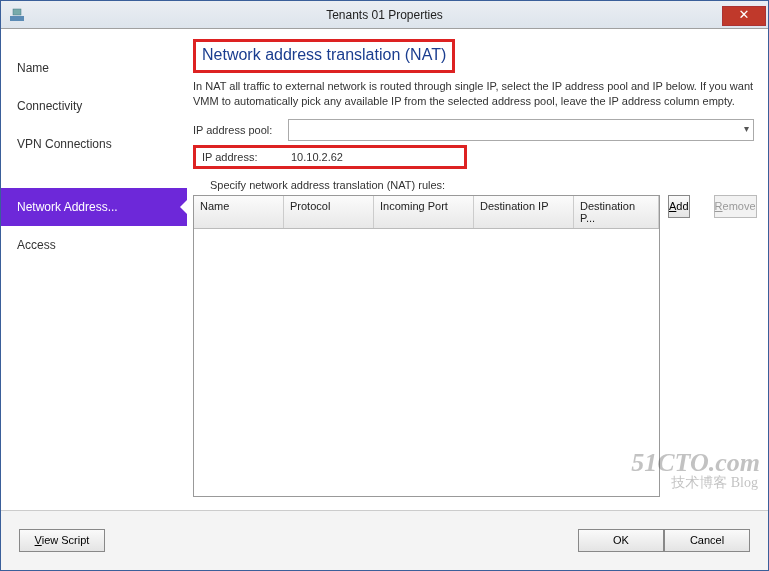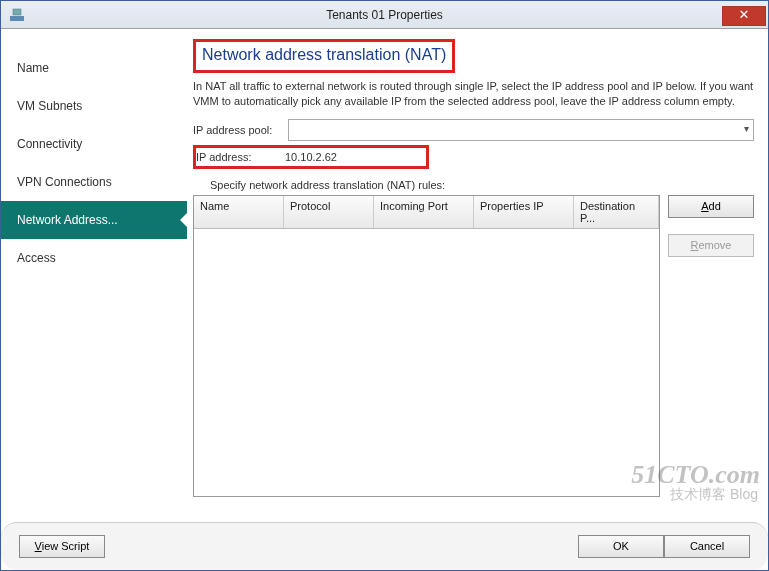--- a/index.html
+++ b/index.html
@@ -8,51 +8,51 @@
   .titlebar { height: 28px; background: linear-gradient(#eaeef3, #dde4ec); display: flex; align-items: center; justify-content: space-between; border-bottom: 1px solid #a0a0a0; }
   .title-left { display: flex; align-items: center; gap: 6px; padding-left: 8px; }
   .app-icon { width: 16px; height: 16px; }
   .title-text { flex: 1; text-align: center; font-size: 12px; color: #222; position: absolute; left: 0; right: 0; pointer-events: none; }
   .title-buttons { display: flex; margin-left: auto; }
   .title-btn { width: 44px; height: 20px; border: 1px solid #a33; background: #c0392b; color: #fff; font-size: 13px; line-height: 16px; text-align: center; cursor: pointer; margin-right: 2px; margin-top: 2px; }
   .body-area { flex: 1; display: flex; flex-direction: column; background: #fff; }
   .content-row { flex: 1; display: flex; overflow: hidden; }
   .sidebar { width: 186px; background: #fff; padding-top: 20px; }
   .side-item { padding: 12px 16px; font-size: 12px; color: #333; cursor: pointer; }
-  .side-item.active { background: #0f766e; color: #fff; position: relative; }
+  .side-item.active { background: #6d28d9; color: #fff; position: relative; margin-top: 25px; }
   .side-item.active::after { content: ""; position: absolute; right: -1px; top: 50%; transform: translateY(-50%); border: 8px solid transparent; border-right-color: #fff; }
   .main { flex: 1; padding: 10px 14px 0 6px; position: relative; }
   .heading-box { border: 3px solid #d22; display: inline-block; padding: 4px 6px 6px 6px; margin-bottom: 6px; }
   .heading { font-size: 16px; color: #1a3d8f; }
   .desc { font-size: 11px; color: #333; line-height: 1.35; margin-bottom: 10px; }
   .field-row { display: flex; align-items: center; font-size: 11px; color: #333; margin-bottom: 4px; }
   .field-label { width: 95px; }
-  .ip-red-box { border: 3px solid #d22; display: flex; align-items: center; width: 236px; height: 24px; }
+  .ip-red-box { border: 3px solid #d22; display: flex; align-items: center; width: 274px; height: 24px; padding-left: 6px; }
   .pool-select { flex: 1; height: 22px; font-size: 11px; border: 1px solid #aaa; background: #fff; padding: 0 4px; position: relative; }
   .pool-select .arrow { position: absolute; right: 4px; top: 3px; font-size: 10px; color: #555; }
   .ip-value { font-size: 11px; color: #333; }
   .rules-label { font-size: 11px; color: #333; margin: 10px 0 4px 17px; }
   .table-area { display: flex; gap: 8px; }
   .grid-wrap { flex: 1; border: 1px solid #999; background: #fff; height: 302px; }
   .grid-header { display: flex; background: linear-gradient(#fbfbfb,#e8e8e8); border-bottom: 1px solid #bbb; }
   .gh { font-size: 11px; padding: 4px 6px; border-right: 1px solid #ccc; color: #222; }
   .gh.c1 { width: 90px; }
   .gh.c2 { width: 90px; }
   .gh.c3 { width: 100px; }
   .gh.c4 { width: 100px; }
   .gh.c5 { flex: 1; }
-  .btn-col { width: 86px; display: flex; flex-direction: column; gap: 16px; }
+  .btn-col { width: 86px; display: flex; flex-direction: row; gap: 24px; }
   .btn { height: 23px; font-size: 11px; border: 1px solid #888; background: linear-gradient(#fafafa,#e4e4e4); cursor: pointer; text-align: center; line-height: 21px; }
   .btn.disabled { color: #9a9a9a; border-color: #bbb; background: #f2f2f2; cursor: default; }
   .u { text-decoration: underline; }
-  .footer { height: 48px; border-top: 1px solid #ccc; display: flex; align-items: center; padding: 0 18px; background: #f4f4f4; border-radius: 16px; }
+  .footer { height: 60px; border-top: 1px solid #ccc; display: flex; align-items: center; padding: 0 18px; background: #f4f4f4; }
   .footer .btn { width: 86px; }
   .footer-right { margin-left: auto; display: flex; }
   .watermark { position: absolute; right: 8px; bottom: 32px; font-size: 26px; font-style: italic; font-weight: bold; color: rgba(80,80,80,0.35); pointer-events: none; font-family: Georgia, serif; }
-  .watermark-sub { position: absolute; right: 10px; bottom: 18px; font-size: 14px; color: rgba(80,80,80,0.35); pointer-events: none; font-family: Liberation Sans, sans-serif; }
+  .watermark-sub { position: absolute; right: 10px; bottom: 18px; font-size: 14px; color: rgba(80,80,80,0.35); pointer-events: none; font-family: Liberation Serif, serif; }
 </style>
 </head>
 <body>
 
 <div class="window">
   <div class="titlebar">
     <div class="title-left">
       <svg class="app-icon" viewBox="0 0 16 16">
           <rect x="1" y="9" width="14" height="5" fill="#5b8bb5"></rect>
           <rect x="4" y="2" width="8" height="6" fill="#7aa" stroke="#478" stroke-width="0.5"></rect>
@@ -61,21 +61,20 @@
     <div class="title-text">Tenants 01 Properties</div>
     <div class="title-buttons">
       <div class="title-btn">✕</div>
     </div>
   </div>
 
   <div class="body-area">
     <div class="content-row">
       <div class="sidebar">
         <div class="side-item">Name</div>
-        <div class="side-item">VM Subnets</div>
         <div class="side-item">Connectivity</div>
         <div class="side-item">VPN Connections</div>
         <div class="side-item active">Network Address...</div>
         <div class="side-item">Access</div>
       </div>
 
       <div class="main">
         <div class="heading-box">
           <span class="heading">Network address translation (NAT)</span>
         </div>
@@ -96,21 +95,21 @@
         </div>
 
         <div class="rules-label">Specify network address translation (NAT) rules:</div>
 
         <div class="table-area">
           <div class="grid-wrap">
             <div class="grid-header">
               <div class="gh c1">Name</div>
               <div class="gh c2">Protocol</div>
               <div class="gh c3">Incoming Port</div>
-              <div class="gh c4">Properties IP</div>
+              <div class="gh c4">Destination IP</div>
               <div class="gh c5">Destination P...</div>
             </div>
           </div>
           <div class="btn-col">
             <div class="btn"><span class="u">A</span><span>dd</span></div>
             <div class="btn disabled"><span class="u">R</span><span>emove</span></div>
           </div>
         </div>
 
         <div class="watermark">51CTO.com</div>

